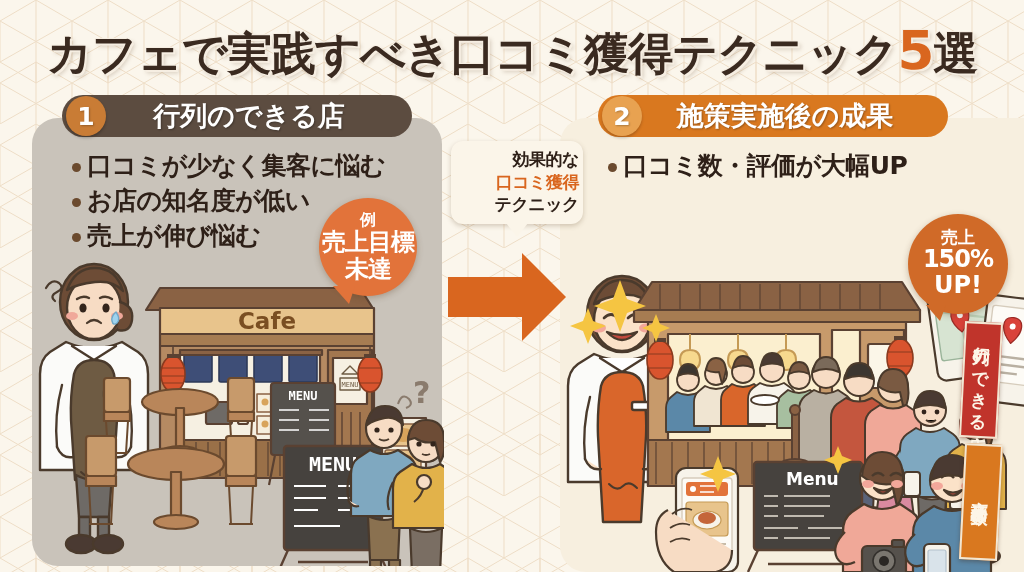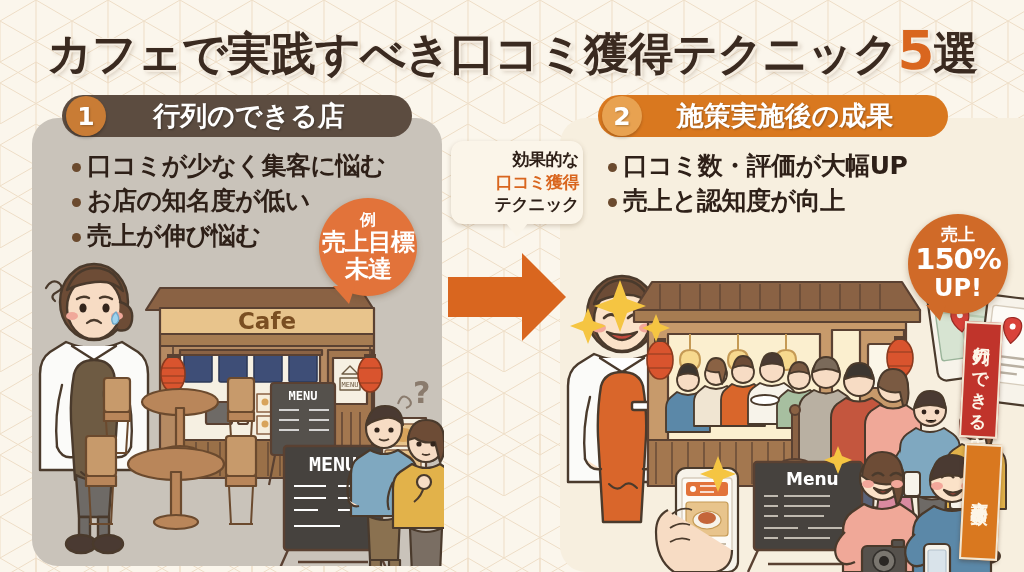--- a/index.html
+++ b/index.html
@@ -70,21 +70,21 @@
      align-items:center;justify-content:center;z-index:27;color:#fff;text-align:center;
      box-shadow:0 2px 6px rgba(90,60,30,.3);}
   .cbadge-left{left:319px;top:198px;width:98px;height:98px;background:#E2733A;}
   .cbadge-left .l1{font-size:16px;font-weight:bold;line-height:1.1;}
   .cbadge-left .l2{font-size:24px;font-weight:bold;line-height:1.12;letter-spacing:-1px;}
   .cbadge-left .l3{font-size:24px;font-weight:bold;line-height:1.12;letter-spacing:-1px;}
   .cbadge-left:after{content:"";position:absolute;left:14px;bottom:-8px;
      border-left:16px solid transparent;border-right:6px solid transparent;border-top:18px solid #E2733A;}
   .cbadge-right{left:908px;top:214px;width:100px;height:100px;background:#D06A28;}
   .cbadge-right .l1{font-size:17px;font-weight:bold;line-height:1.05;}
-  .cbadge-right .l2{font-size:29px;font-weight:bold;line-height:1.08;letter-spacing:-1px;}
+  .cbadge-right .l2{font-size:24px;font-weight:bold;line-height:1.08;letter-spacing:-1px;}
   .cbadge-right .l3{font-size:24px;font-weight:bold;line-height:1.08;}
   .cbadge-right:after{content:"";position:absolute;left:18px;bottom:-7px;
      border-left:14px solid transparent;border-right:6px solid transparent;border-top:16px solid #D06A28;}
 
   
   .vban{position:absolute;z-index:26;writing-mode:vertical-rl;text-orientation:upright;
      font-size:17px;font-weight:bold;color:#FDF6E8;letter-spacing:2px;
      display:flex;align-items:center;justify-content:center;
      border:2.5px solid #F2E6D2;box-shadow:0 2px 4px rgba(60,30,10,.35);}
   .vban-1{left:962px;top:322px;width:34px;height:112px;background:#C0342B;transform:rotate(3deg);}
@@ -535,24 +535,20 @@
       <span class="dot"></span>
       <span class="btxt">売上が伸び悩む</span>
     </div>
   </div>
 
   <div class="bullets bl-right">
     <div class="bullet">
       <span class="dot"></span>
       <span class="btxt">口コミ数・評価が大幅UP</span>
     </div>
-    <div class="bullet">
-      <span class="dot"></span>
-      <span class="btxt">売上と認知度が向上</span>
-    </div>
   </div>
 
   <svg class="arrow" width="118" height="88" viewBox="0 0 118 88">
     <path d="M0 24 L74 24 L74 0 L118 44 L74 88 L74 64 L0 64 Z" fill="#D9661F"></path>
   </svg>
 
   <div class="callout">
     <div>効果的な</div>
     <div class="orange">口コミ獲得</div>
     <div>テクニック</div>

